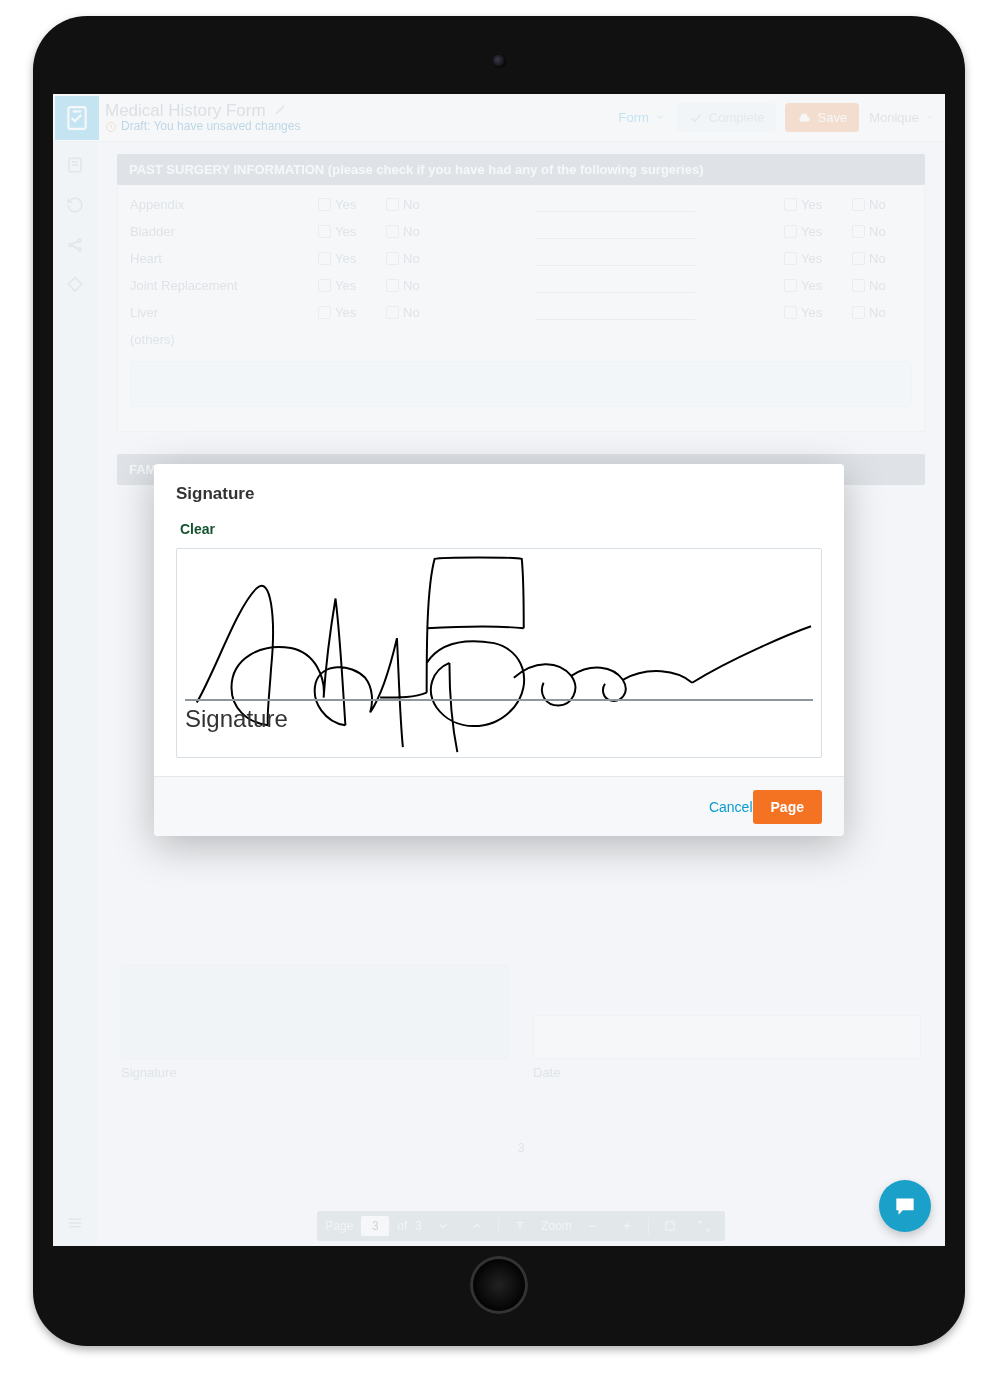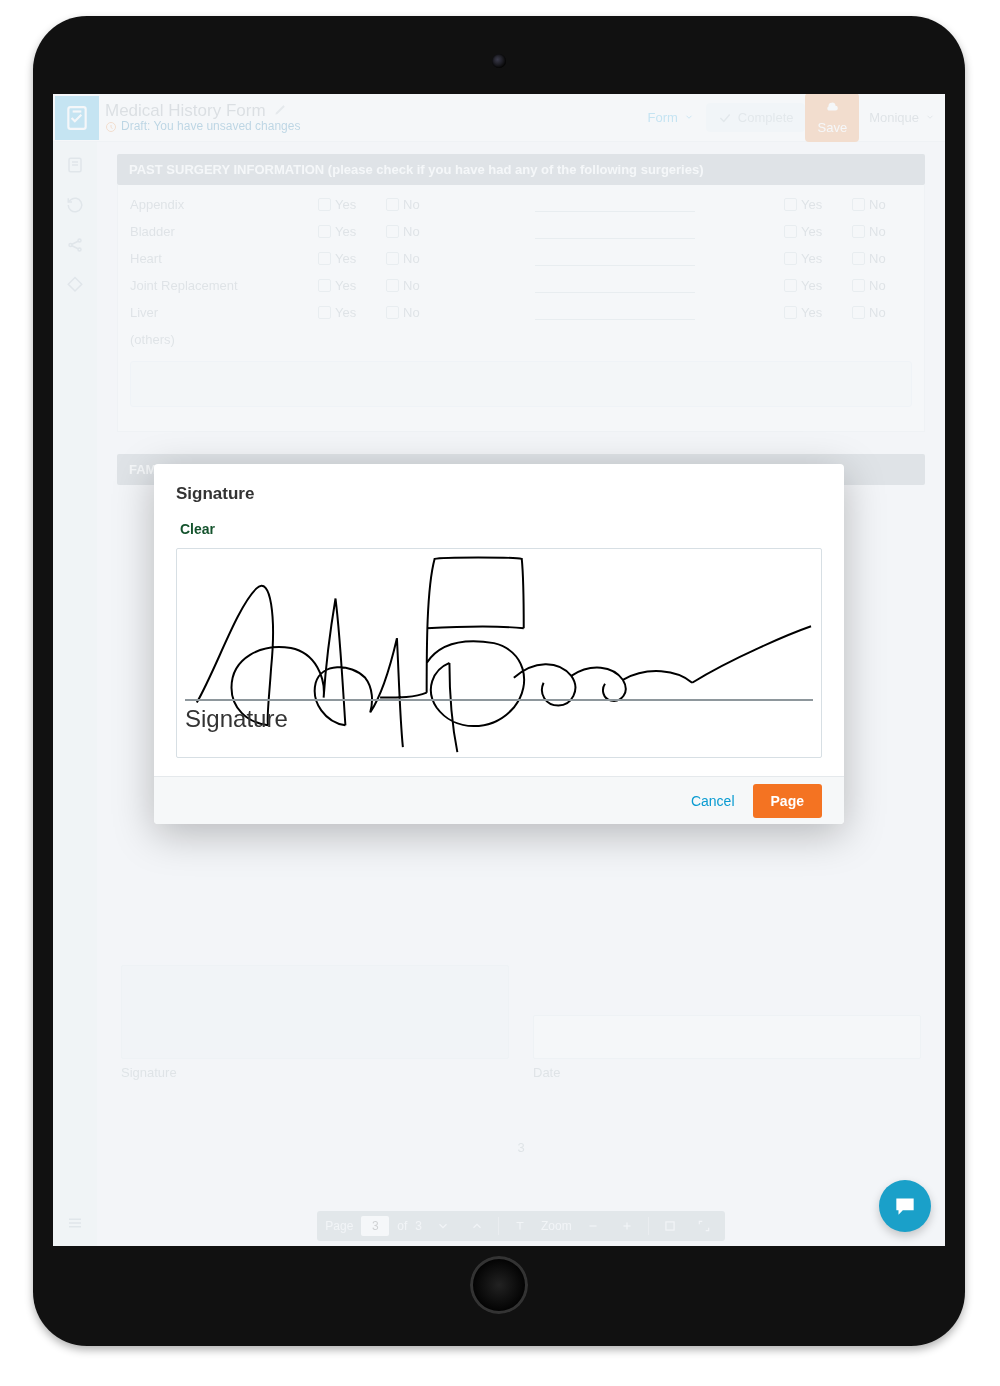--- a/index.html
+++ b/index.html
@@ -175,22 +175,22 @@
     position:absolute; left:8px; right:8px; top:150px;
     border-top:2px solid #8e979c;
   }
   .sig-placeholder {
     position:absolute; left:8px; top:156px;
     font-size:24px; color:#333; font-weight:500;
   }
   .sig-svg { position:absolute; inset:0; }
   .modal-footer {
     background:#f6f8f9; border-top:1px solid #e5e9ec;
-    height:48px; display:flex; align-items:center; justify-content:flex-end;
-    padding:4px 22px; gap:18px;
+    height:60px; display:flex; align-items:center; justify-content:flex-end;
+    padding:4px 22px; 
   }
   .cancel-btn { color:#0a9bd1; font-size:14px; cursor:pointer; }
   .done-btn {
     background:#f47322; color:#fff; font-size:14px; font-weight:600;
     padding:9px 18px; border-radius:3px; cursor:pointer;
   }
 </style>
 </head>
 <body>
 
@@ -233,21 +233,21 @@
           <span class="chev"><svg viewBox="0 0 24 24">
                 <polyline points="6 9 12 15 18 9"></polyline>
               </svg></span>
         </div>
         <div class="hdr-btn complete-btn">
           <svg viewBox="0 0 24 24">
               <polyline points="4 12 10 18 20 6"></polyline>
             </svg>
           <span>Complete</span>
         </div>
-        <div class="hdr-btn save-btn" style="margin-left:0;flex-direction:column;">
+        <div class="hdr-btn save-btn" style="margin-left:9px;">
           <svg viewBox="0 0 24 24">
               <path d="M6 18h12a4 4 0 0 0 0-8 6 6 0 0 0-12 1 4 4 0 0 0 0 7z"></path>
             </svg>
           <span>Save</span>
         </div>
         <div class="user-dd">
           <span>Monique</span>
           <span class="chev"><svg viewBox="0 0 24 24">
                 <polyline points="6 9 12 15 18 9"></polyline>
               </svg></span>

